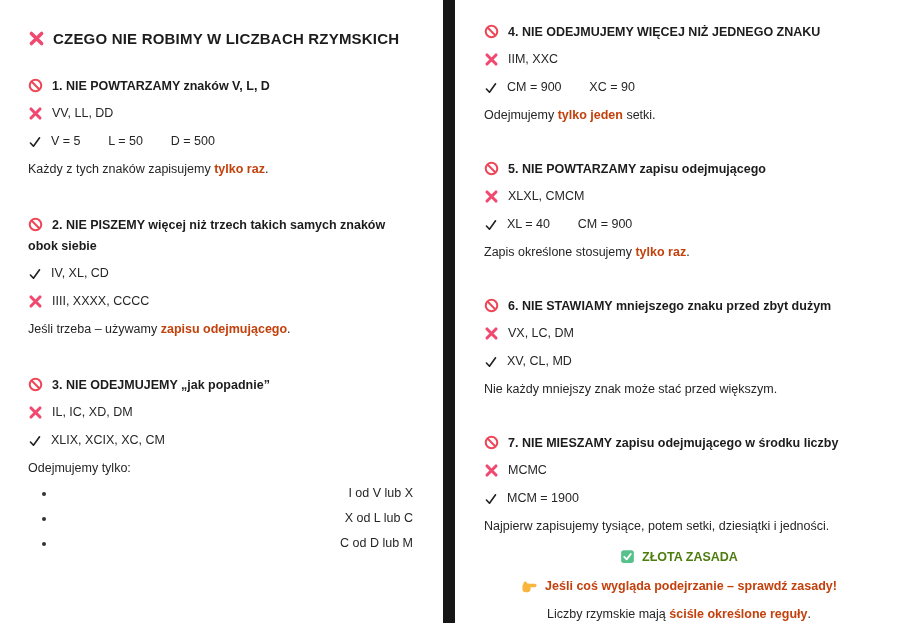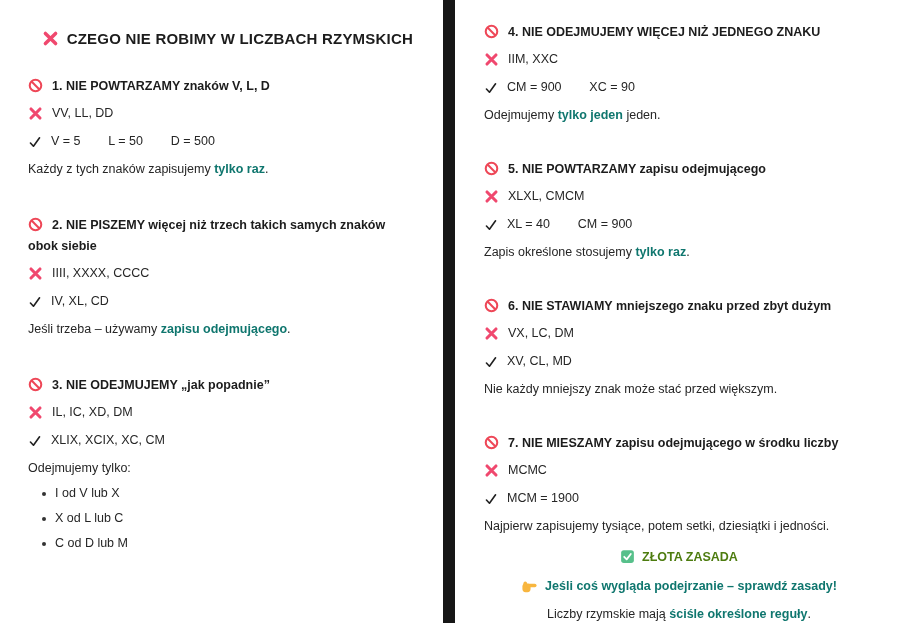--- a/index.html
+++ b/index.html
@@ -22,21 +22,21 @@
   .col-left  { left: 0;     width: 443px; padding: 28px 30px 0 28px; }
   .col-right { left: 455px; width: 445px; padding: 22px 26px 0 29px; }
   .divider {
     position: absolute;
     left: 443px; top: 0;
     width: 12px; height: 623px;
     background: var(--divider, #161616);
   }
   .title {
     margin: 0 0 26px 0;
-    text-align: right;
+    text-align: left;
     font-size: 15px;
     font-weight: 700;
     letter-spacing: .2px;
     color: #1c1c1c;
     line-height: 22px;
   }
   .title .icon { vertical-align: -3px; margin-right: 8px; }
   .section { margin-top: 34px; }
   .col-left .section { margin-top: 36px; }
   .col-left .title + .section { margin-top: 26px; }
@@ -50,27 +50,28 @@
   .rule-heading .icon { vertical-align: -3px; margin-right: 9px; }
   .rule-line {
     display: flex;
     align-items: center;
     gap: 9px;
     margin-bottom: 9px;
     min-height: 19px;
   }
   .rule-line .value { white-space: pre-wrap; }
   .note { margin: 0; line-height: 19px; }
-  .note b, .tip b, .closing b { font-weight: 700; color: #0f766e; }
+  .note b, .tip b, .closing b { font-weight: 700; color: #c2410c; }
   .bullets { margin: 6px 0 0 14px; padding: 0; list-style: none; }
   .bullets li {
     position: relative;
     padding-left: 13px;
     margin-bottom: 7px;
     line-height: 18px;
+    text-align: right;
   }
   .bullets li::before {
     content: "";
     position: absolute;
     left: 0; top: 8px;
     width: 4px; height: 4px;
     border-radius: 50%;
     background: #333333;
   }
   .golden {
@@ -142,30 +143,30 @@
           <span class="value">V = 5        L = 50        D = 500</span>
         </div>
       <p class="note"><span>Każdy z tych znaków zapisujemy </span><b>tylko raz</b><span>.</span></p>
     </div>
 
     <div class="section">
       <div class="rule-heading"><svg class="icon icon-prohibited" width="15" height="15" viewBox="0 0 20 20">
             <use href="#def-prohibited"></use>
           </svg><span>2. NIE PISZEMY więcej niż trzech takich samych znaków obok siebie</span></div>
       <div class="rule-line">
+          <svg class="icon icon-check" width="14" height="14" viewBox="0 0 20 20">
+            <use href="#def-check"></use>
+          </svg>
+          <span class="value">IV, XL, CD</span>
+        </div>
+      <div class="rule-line">
           <svg class="icon icon-cross" width="15" height="15" viewBox="0 0 20 20">
             <use href="#def-cross"></use>
           </svg>
           <span class="value">IIII, XXXX, CCCC</span>
-        </div>
-      <div class="rule-line">
-          <svg class="icon icon-check" width="14" height="14" viewBox="0 0 20 20">
-            <use href="#def-check"></use>
-          </svg>
-          <span class="value">IV, XL, CD</span>
         </div>
       <p class="note"><span>Jeśli trzeba – używamy </span><b>zapisu odejmującego</b><span>.</span></p>
     </div>
 
     <div class="section">
       <div class="rule-heading"><svg class="icon icon-prohibited" width="15" height="15" viewBox="0 0 20 20">
             <use href="#def-prohibited"></use>
           </svg><span>3. NIE ODEJMUJEMY „jak popadnie”</span></div>
       <div class="rule-line">
           <svg class="icon icon-cross" width="15" height="15" viewBox="0 0 20 20">
@@ -202,21 +203,21 @@
             <use href="#def-cross"></use>
           </svg>
           <span class="value">IIM, XXC</span>
         </div>
       <div class="rule-line">
           <svg class="icon icon-check" width="14" height="14" viewBox="0 0 20 20">
             <use href="#def-check"></use>
           </svg>
           <span class="value">CM = 900        XC = 90</span>
         </div>
-      <p class="note"><span>Odejmujemy </span><b>tylko jeden</b><span> jeden.</span></p>
+      <p class="note"><span>Odejmujemy </span><b>tylko jeden</b><span> setki.</span></p>
     </div>
 
     <div class="section">
       <div class="rule-heading"><svg class="icon icon-prohibited" width="15" height="15" viewBox="0 0 20 20">
             <use href="#def-prohibited"></use>
           </svg><span>5. NIE POWTARZAMY zapisu odejmującego</span></div>
       <div class="rule-line">
           <svg class="icon icon-cross" width="15" height="15" viewBox="0 0 20 20">
             <use href="#def-cross"></use>
           </svg>

